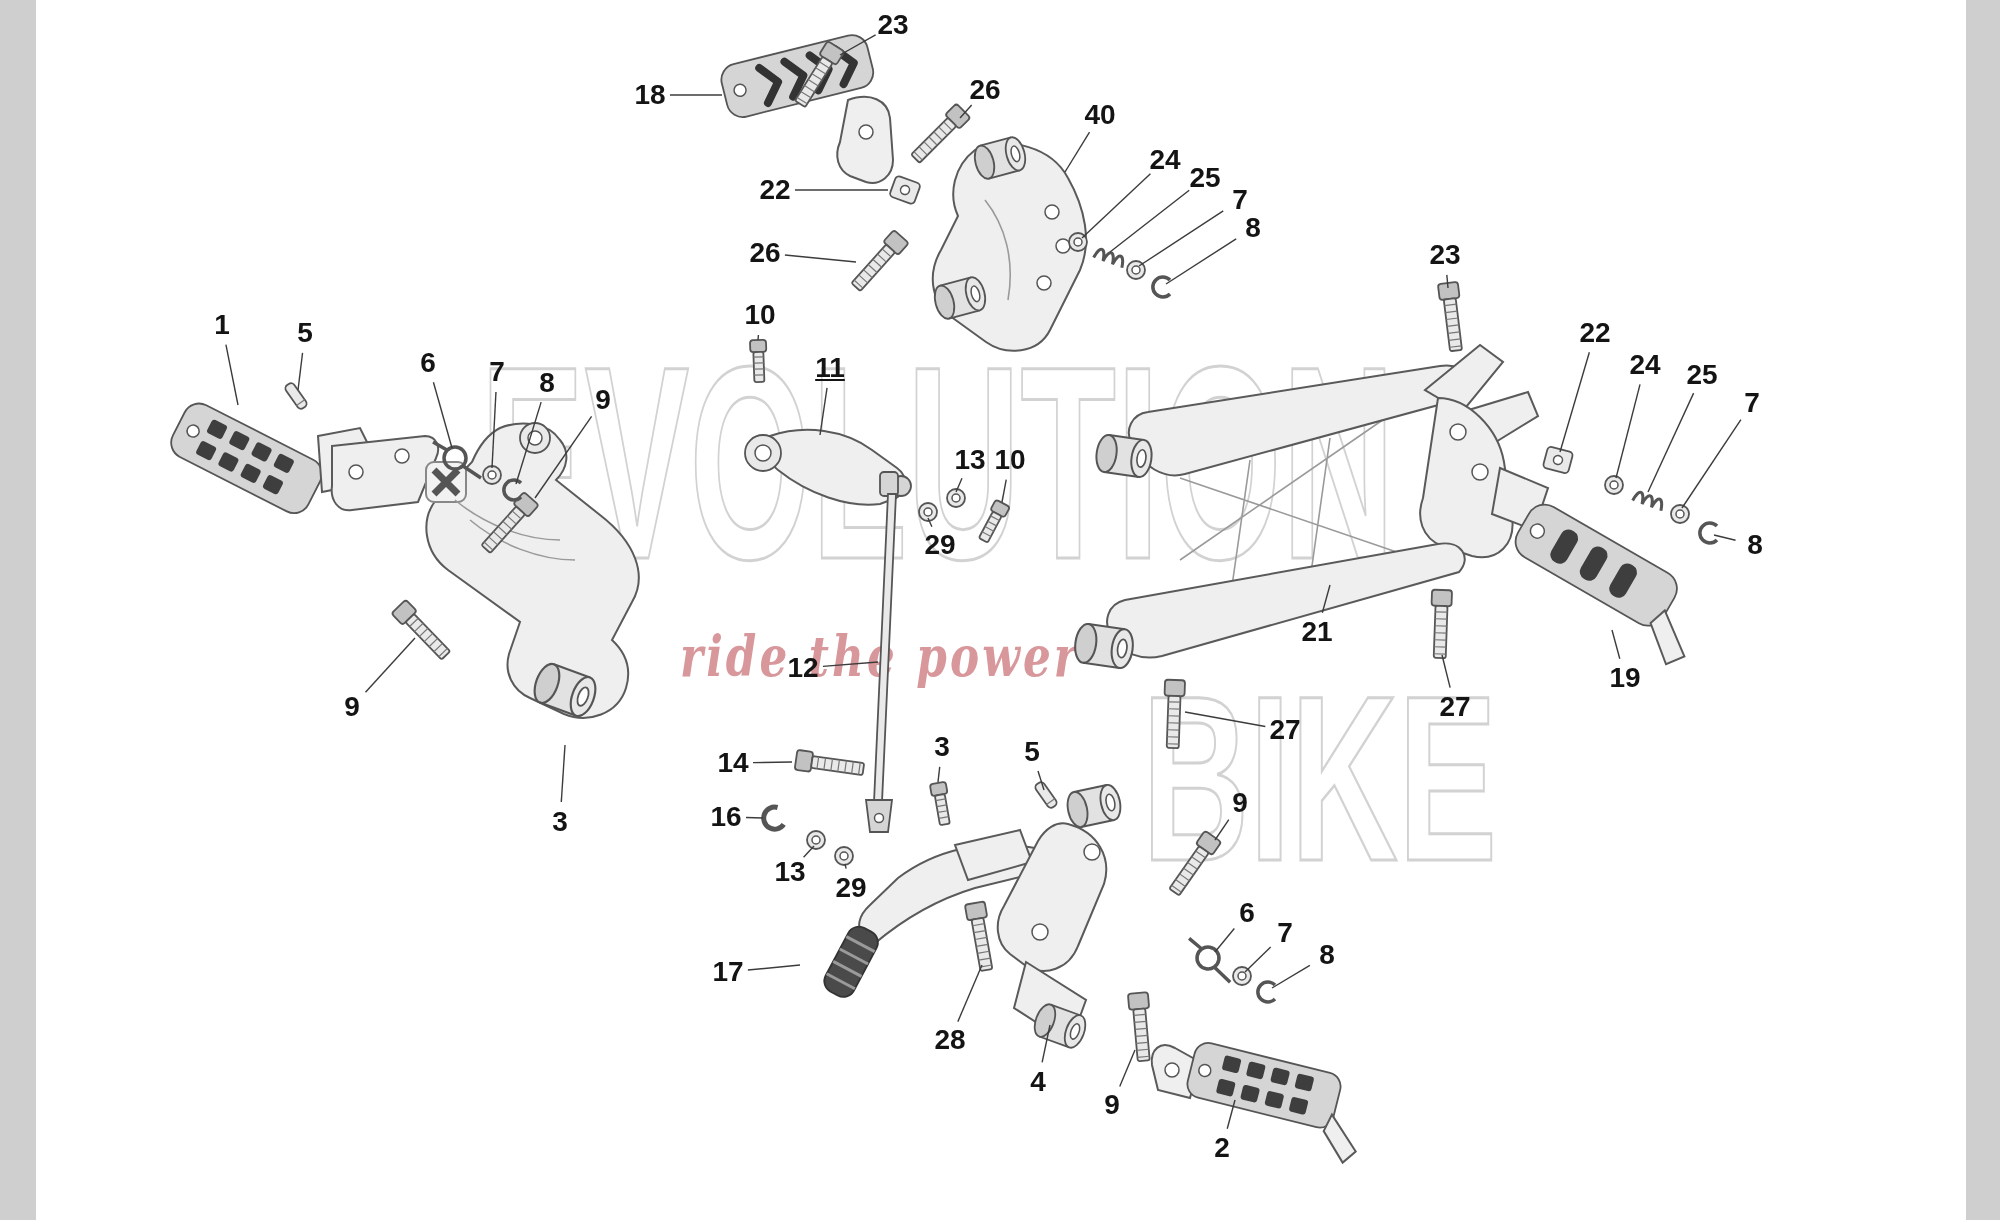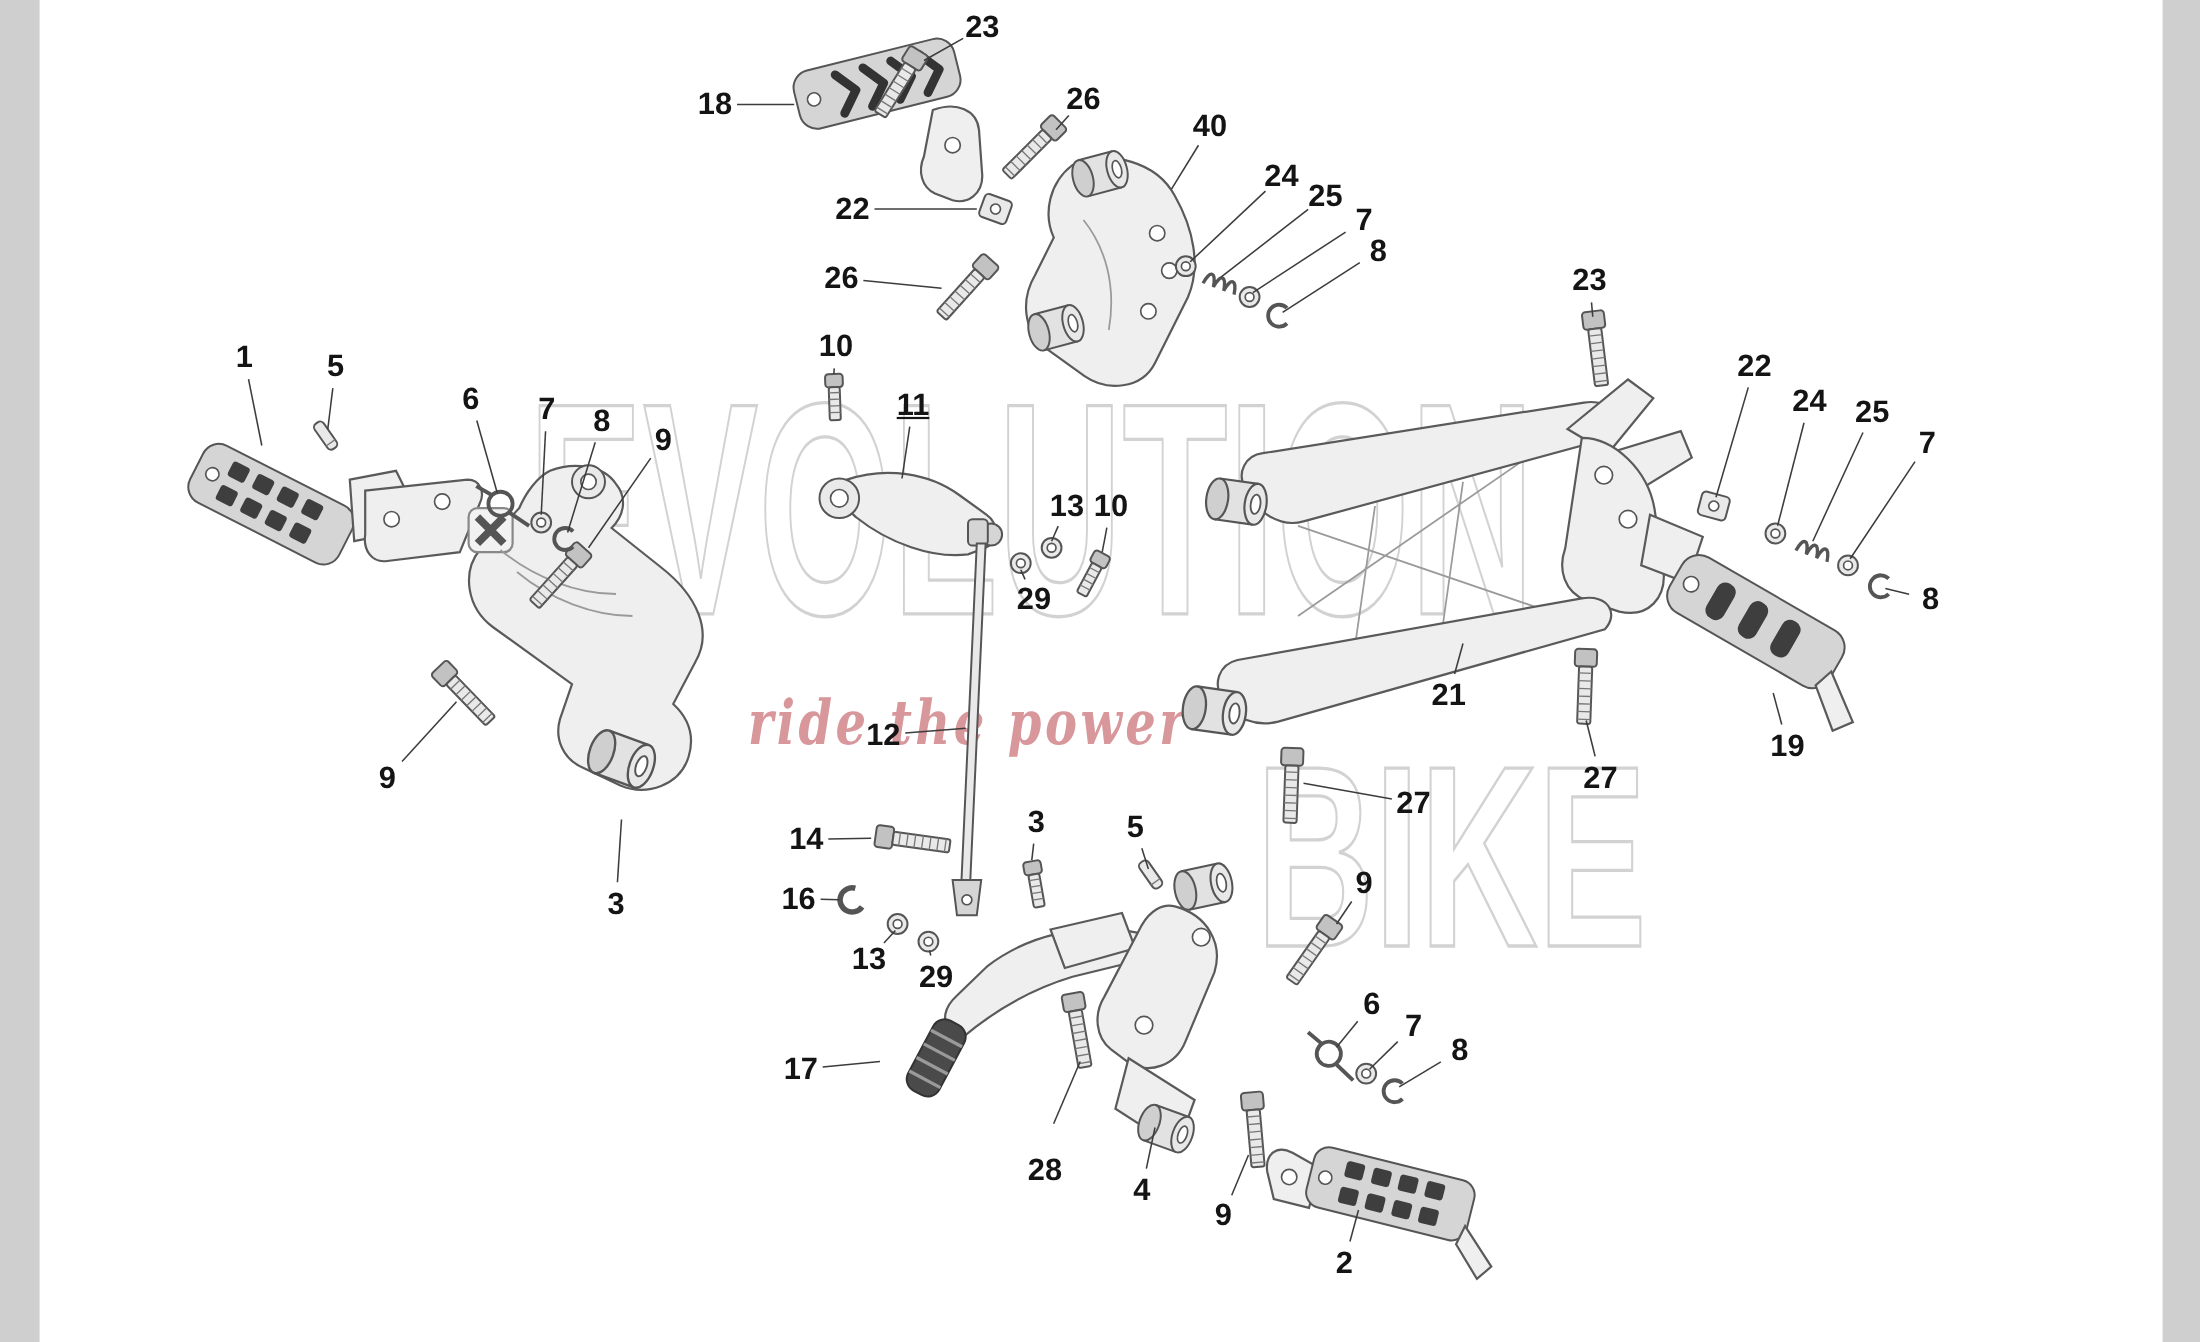--- a/index.html
+++ b/index.html
@@ -348,18 +348,18 @@
       <div class="callout" style="left: 1032px; top: 752px;">5</div>
       <div class="callout" style="left: 726px; top: 817px;">16</div>
       <div class="callout" style="left: 560px; top: 822px;">3</div>
       <div class="callout" style="left: 1240px; top: 803px;">9</div>
       <div class="callout" style="left: 790px; top: 872px;">13</div>
       <div class="callout" style="left: 851px; top: 888px;">29</div>
       <div class="callout" style="left: 1247px; top: 913px;">6</div>
       <div class="callout" style="left: 1285px; top: 933px;">7</div>
       <div class="callout" style="left: 1327px; top: 955px;">8</div>
       <div class="callout" style="left: 728px; top: 972px;">17</div>
-      <div class="callout" style="left: 950px; top: 1040px; margin-top: 24px;">28</div>
+      <div class="callout" style="left: 950px; top: 1040px;">28</div>
       <div class="callout" style="left: 1038px; top: 1082px;">4</div>
       <div class="callout" style="left: 1112px; top: 1105px;">9</div>
       <div class="callout" style="left: 1222px; top: 1148px;">2</div>
     </div>
 </div>
 
 </body></html>

